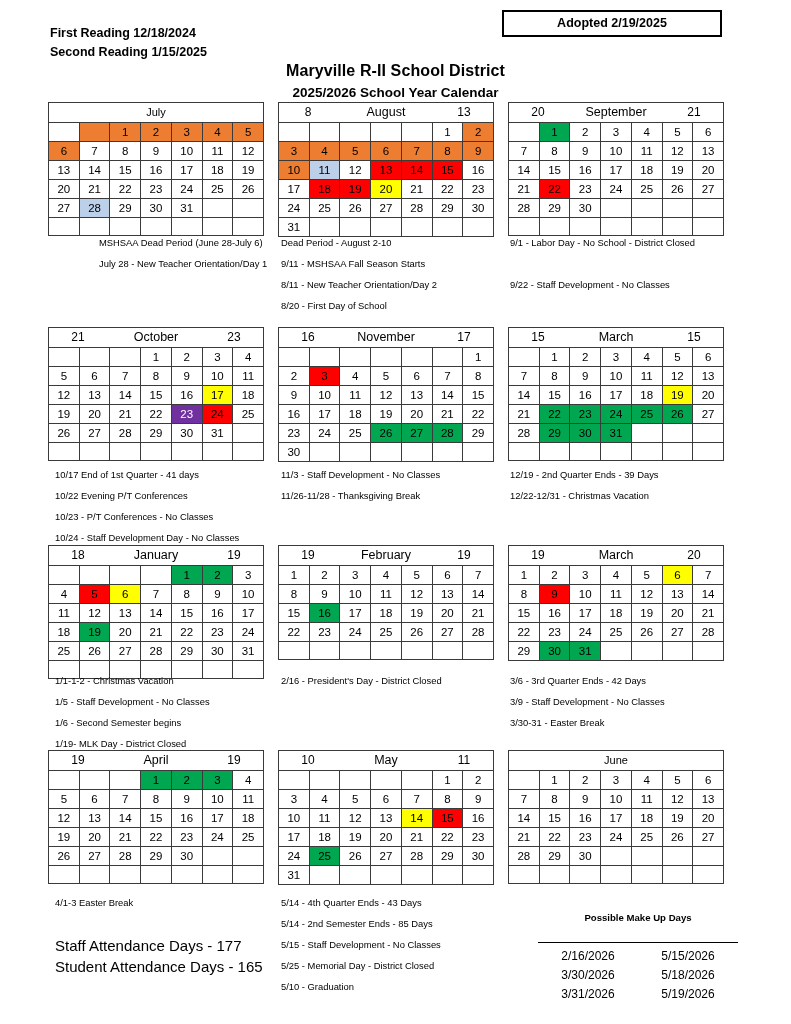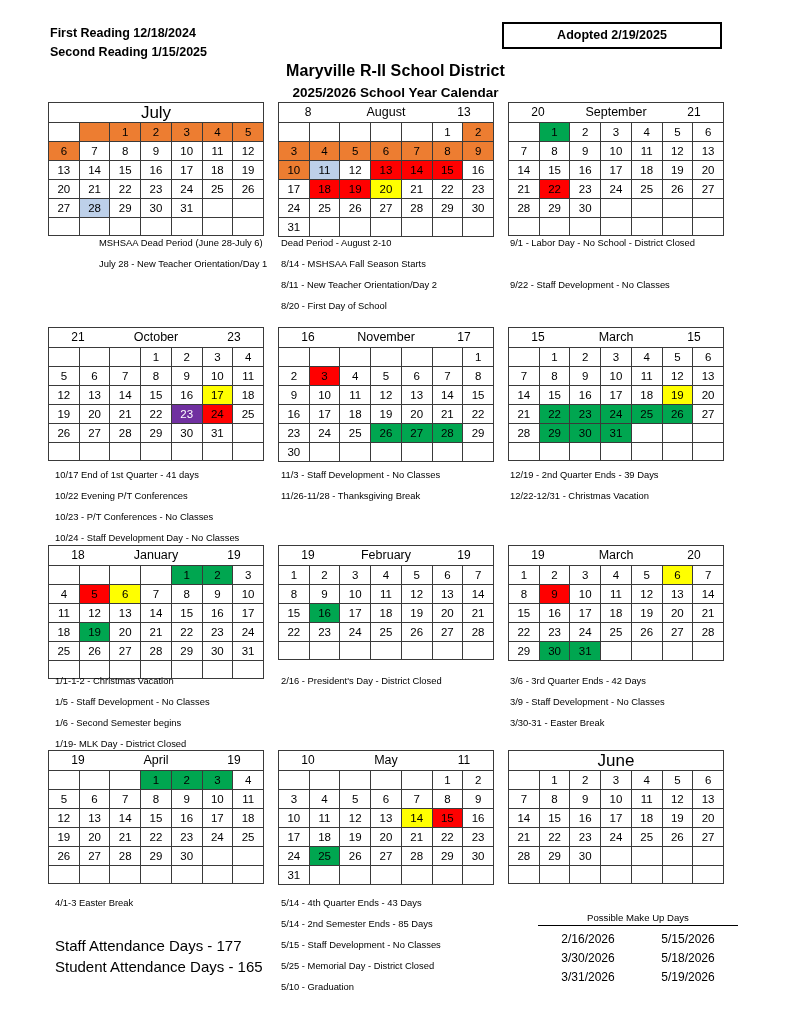--- a/index.html
+++ b/index.html
@@ -18,21 +18,21 @@
   
   .readings {
     position: absolute;
     left: 50px; top: 24px;
     font-size: 12.5px;
     font-weight: bold;
     line-height: 19px;
   }
   .adopted-box {
     position: absolute;
-    right: 69px; top: 22px;
+    right: 69px; top: 10px;
     width: 220px;
     border: 2px solid #000;
     text-align: center;
     font-size: 12.5px;
     font-weight: bold;
     padding: 4px 0 5px 0;
     margin-left: 36px;
   }
   .district-title {
     position: absolute;
@@ -91,21 +91,21 @@
     font-size: 12.5px;
   }
   .hdr-inner {
     display: flex;
     justify-content: space-between;
     align-items: center;
     padding: 0 16px;
   }
   .hdr-inner .mname { flex: 1; font-size: 12.5px; }
   .hdr-inner .cnt { width: 26px; text-align: center; font-size: 12px; }
-  .hdr-center { text-align: center; font-size: 17px; }
+  .hdr-center { text-align: center; font-size: 11px; }
 
   td.orange { background: #ED7D31; }
   td.red    { background: #FF0000; }
   td.green  { background: #00A650; }
   td.yellow { background: #FFFF00; }
   td.purple { background: #7030A0; color: #fff; }
   td.blue   { background: #BDD0E9; }
 
   td.ralign { text-align: right; padding-right: 4px; }
 
@@ -139,24 +139,24 @@
 
   
   .makeup {
     position: absolute;
     left: 538px; top: 912px;
     width: 200px;
     font-size: 9.4px;
   }
   .makeup .mu-title {
     text-align: center;
-    font-weight: normal;
+    font-weight: bold;
     font-size: 9.6px;
     border-bottom: 1.5px solid #000;
-    padding-bottom: 2px;
+    padding-bottom: 19px;
     margin-bottom: 4px;
   }
   .makeup table { width: 100%; border-collapse: collapse; }
   .makeup td {
     text-align: center;
     font-size: 12px;
     line-height: 19px;
     padding: 0;
   }
 </style>
@@ -313,21 +313,21 @@
               <td></td>
               <td></td>
               <td></td>
               <td></td>
             </tr>
           </tbody>
         </table>
       </div>
       <div class="notes n-aug">
         <div>Dead Period - August 2-10</div>
-        <div>8/14 -  MSHSAA Fall Season Starts</div>
+        <div>9/11 -  MSHSAA Fall Season Starts</div>
         <div>8/11 -  New Teacher Orientation/Day 2</div>
         <div>8/20 - First Day of School</div>
       </div>
       <div class="col col-3 row-1">
         <table class="month">
           <thead>
             <tr>
               <th class="hdr" colspan="7">
                 <div class="hdr-inner">
                   <span class="cnt">20</span>

